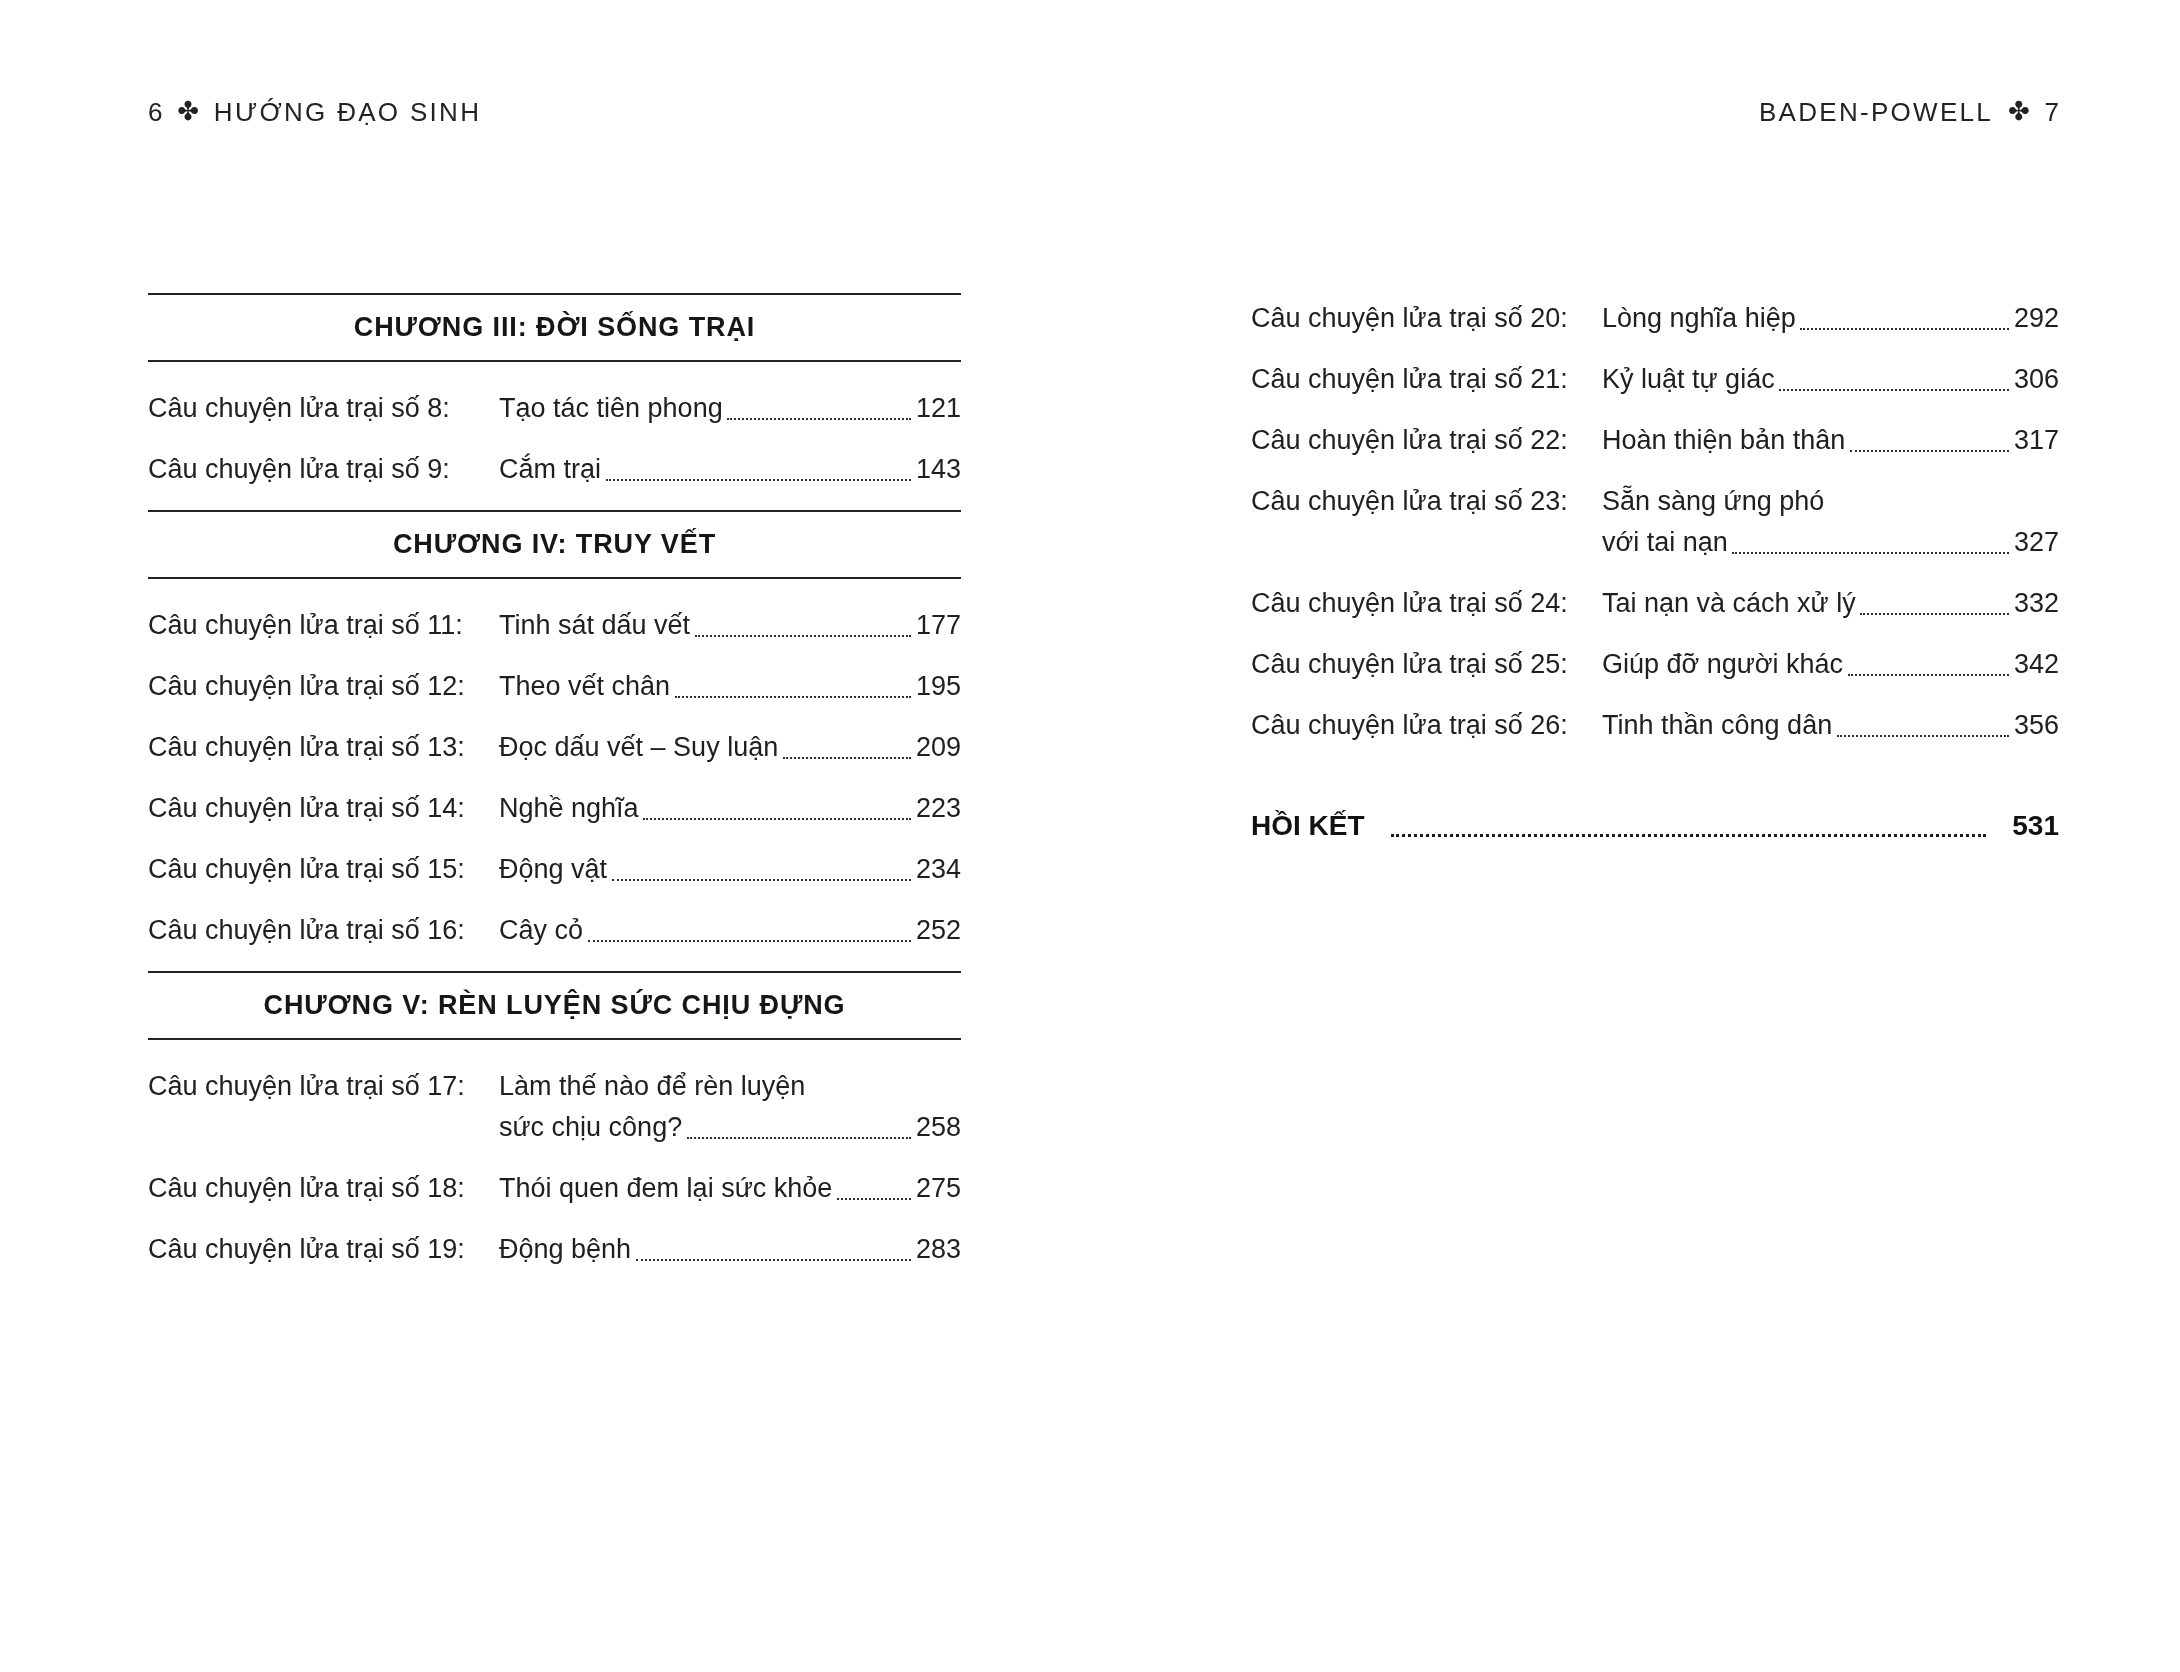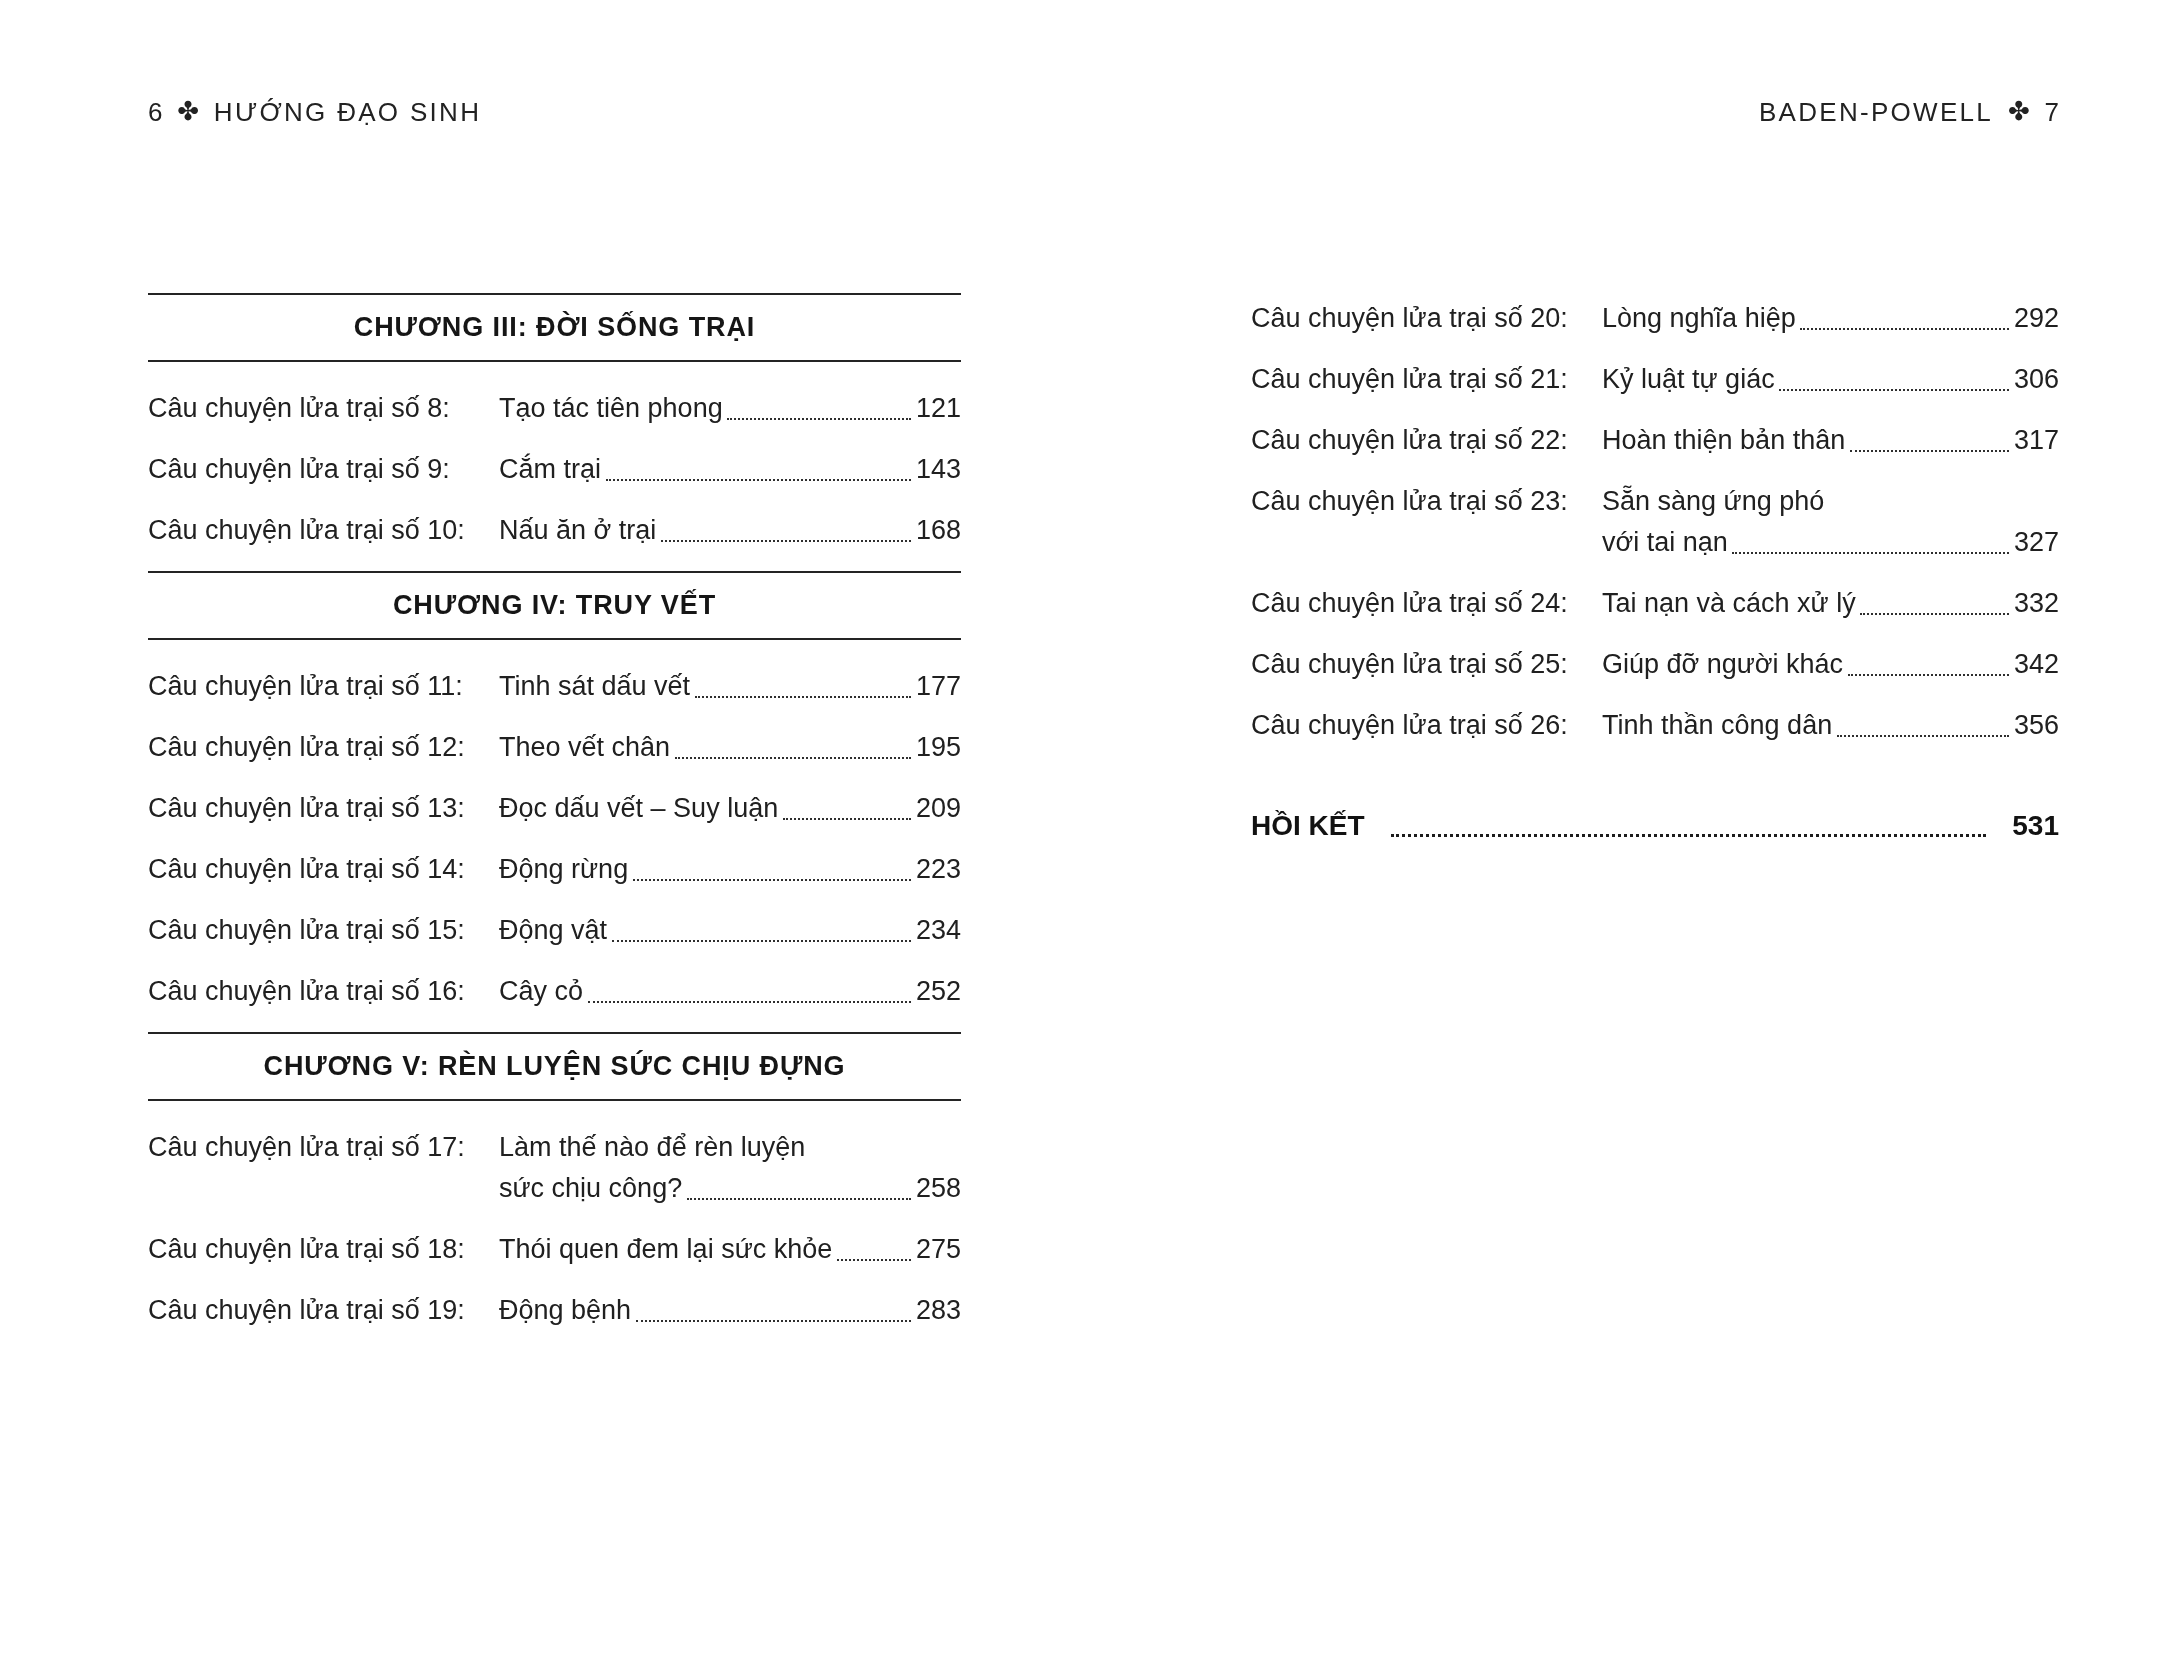--- a/index.html
+++ b/index.html
@@ -124,30 +124,20 @@
         <div class="toc-entry">
           <span class="entry-label">Câu chuyện lửa trại số 9:</span>
           <span class="entry-body">
             <span class="entry-line">
               <span class="entry-title">Cắm trại</span>
               <span class="entry-dots"></span>
               <span class="entry-page">143</span>
             </span>
           </span>
         </div>
-        <div class="toc-entry">
-          <span class="entry-label">Câu chuyện lửa trại số 10:</span>
-          <span class="entry-body">
-            <span class="entry-line">
-              <span class="entry-title">Nấu ăn ở trại</span>
-              <span class="entry-dots"></span>
-              <span class="entry-page">168</span>
-            </span>
-          </span>
-        </div>
         <div class="section-head">CHƯƠNG IV: TRUY VẾT</div>
         <div class="toc-entry">
           <span class="entry-label">Câu chuyện lửa trại số 11:</span>
           <span class="entry-body">
             <span class="entry-line">
               <span class="entry-title">Tinh sát dấu vết</span>
               <span class="entry-dots"></span>
               <span class="entry-page">177</span>
             </span>
           </span>
@@ -169,21 +159,21 @@
               <span class="entry-title">Đọc dấu vết – Suy luận</span>
               <span class="entry-dots"></span>
               <span class="entry-page">209</span>
             </span>
           </span>
         </div>
         <div class="toc-entry">
           <span class="entry-label">Câu chuyện lửa trại số 14:</span>
           <span class="entry-body">
             <span class="entry-line">
-              <span class="entry-title">Động rừng</span>
+              <span class="entry-title">Nghề nghĩa</span>
               <span class="entry-dots"></span>
               <span class="entry-page">223</span>
             </span>
           </span>
         </div>
         <div class="toc-entry">
           <span class="entry-label">Câu chuyện lửa trại số 15:</span>
           <span class="entry-body">
             <span class="entry-line">
               <span class="entry-title">Động vật</span>

